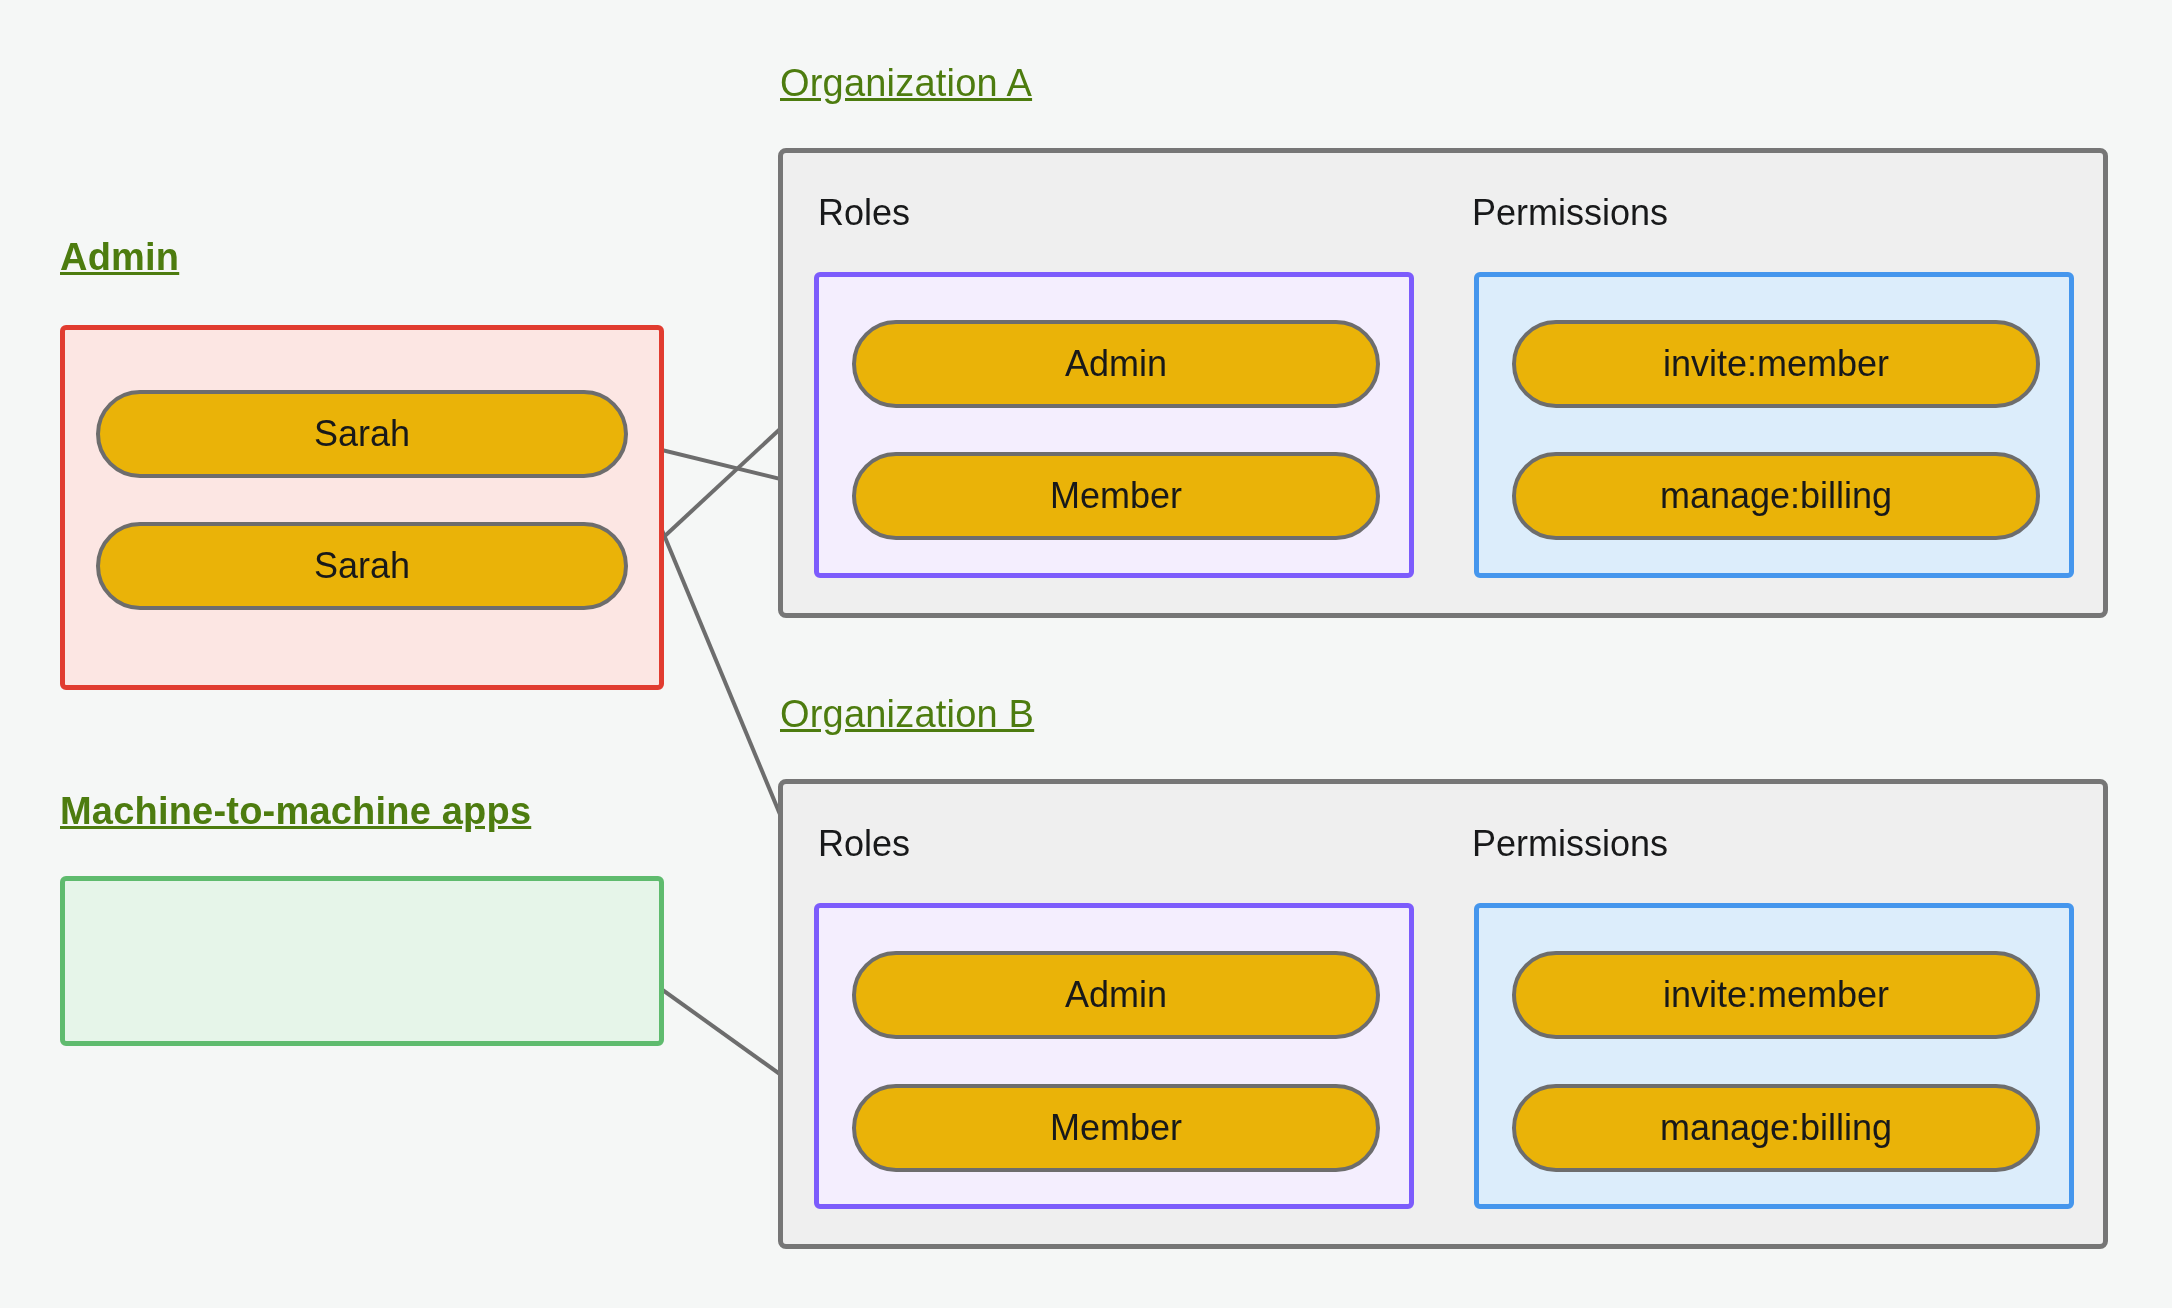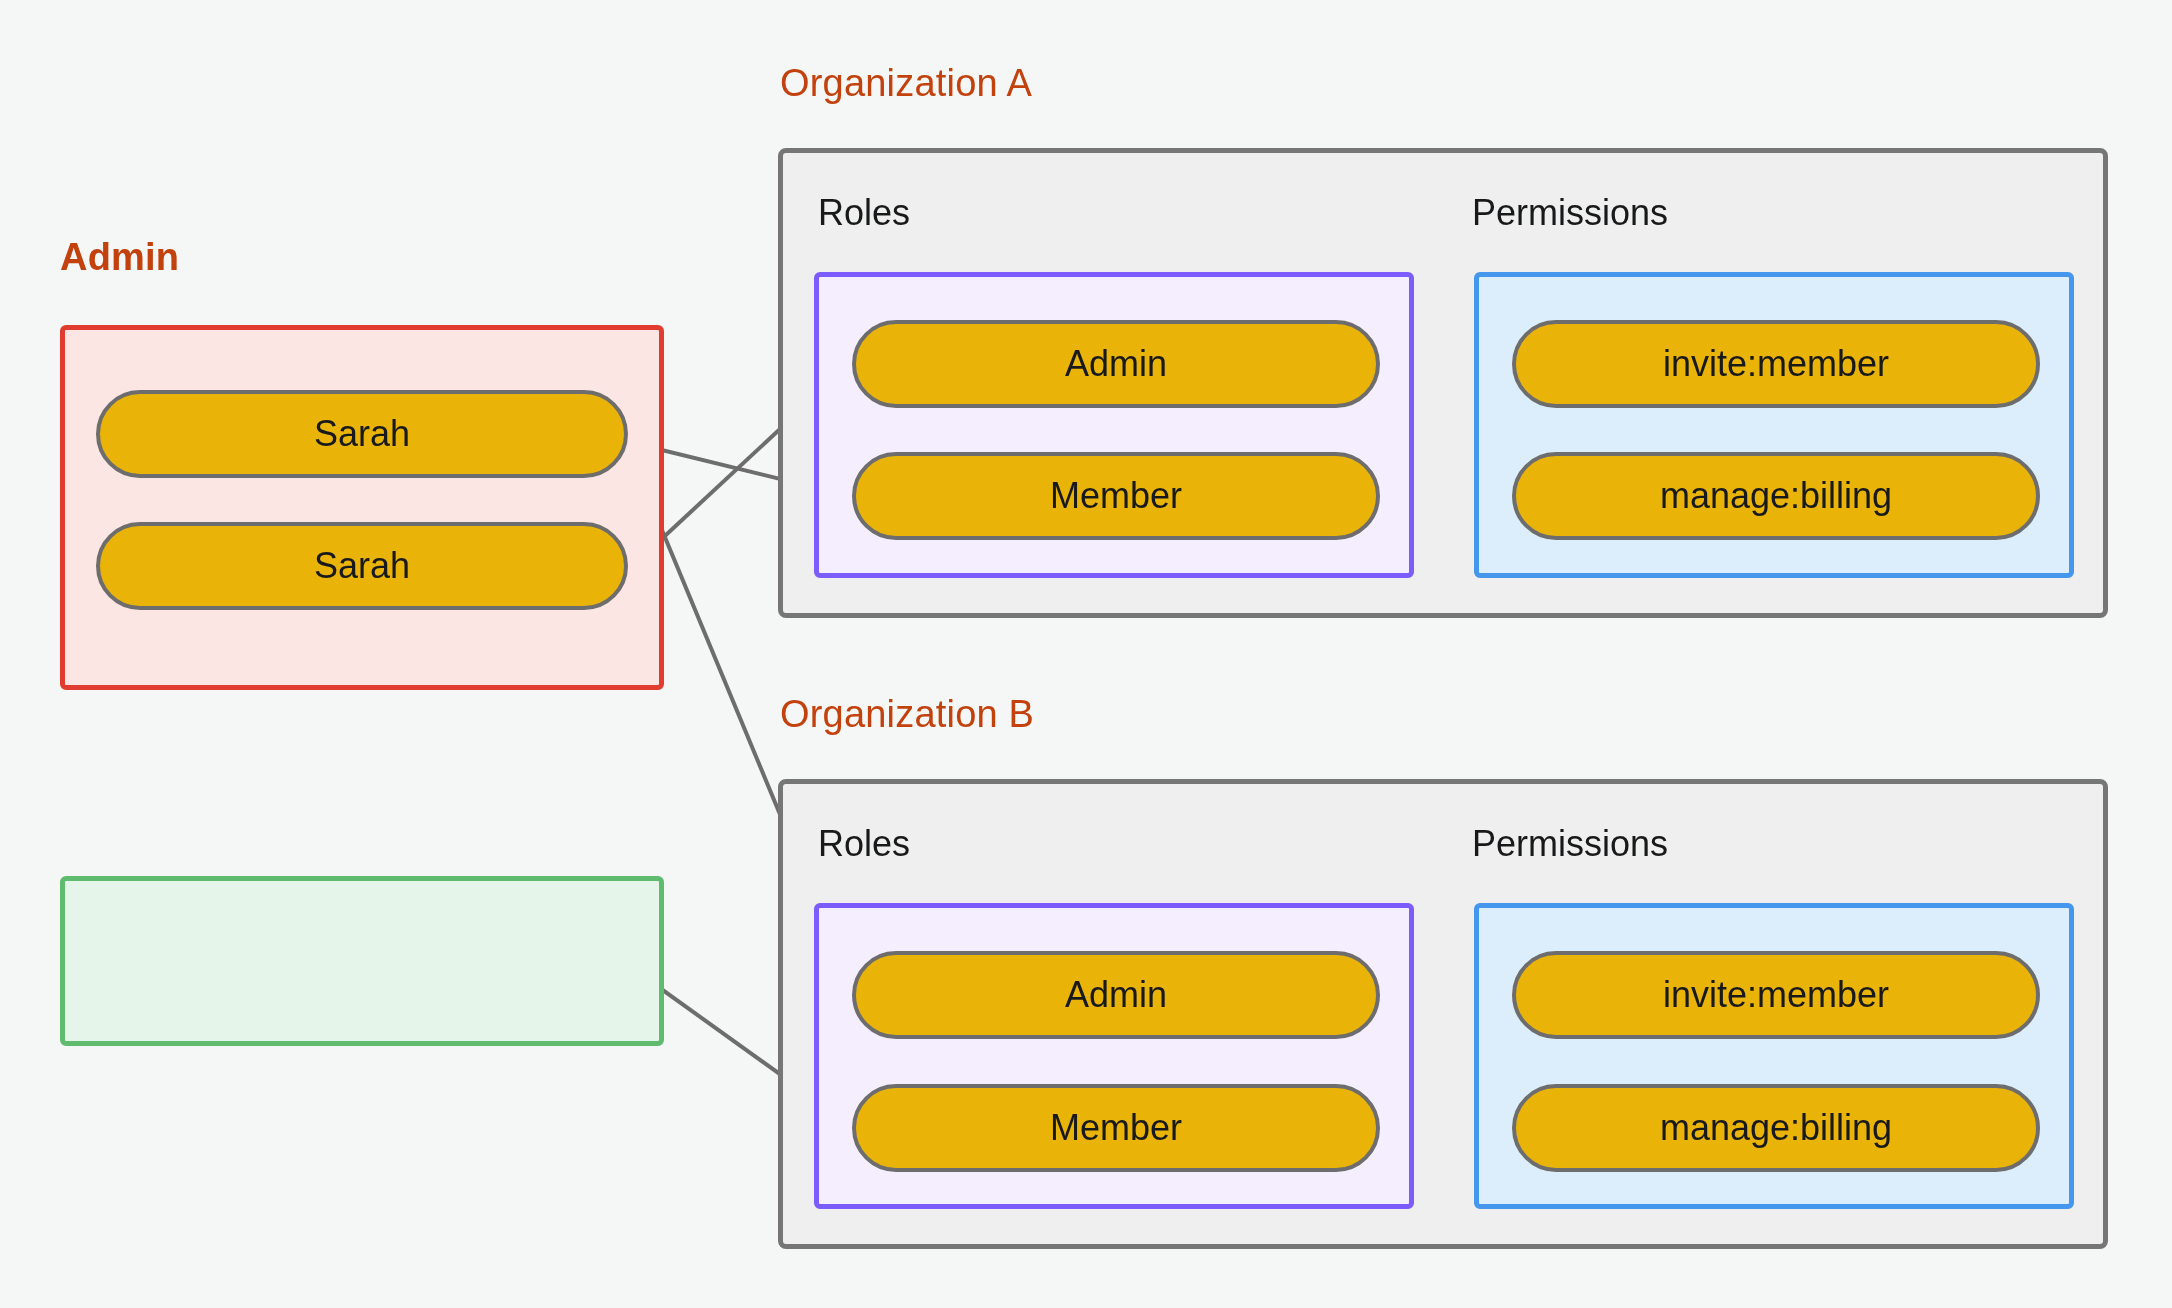--- a/index.html
+++ b/index.html
@@ -9,23 +9,24 @@
     font-family:"Liberation Sans","DejaVu Sans",sans-serif;
     overflow:hidden;
     position:relative;
   }
   #stage{position:absolute;left:0;top:0;width:2172px;height:1308px;}
 
   .lbl{
     position:absolute;
     font-size:38px;
     font-weight:700;
-    color:#c2410c;
+    color:#4d7c0f;
     letter-spacing:.2px;
     white-space:nowrap;
+    text-decoration:underline;
   }
   .lbl.reg{font-weight:400;}
 
   .grp{
     position:absolute;
     box-sizing:border-box;
     border-radius:6px;
   }
   .grp-users{border:5px solid #E13C30;background:#FCE6E3;}
   .grp-m2m{border:5px solid #5FBB6E;background:#E6F5E9;}
@@ -94,20 +95,21 @@
   </svg>
 
   <div class="lbl" style="left:60px;top:236px;">Admin</div>
 
   <div class="grp grp-users" style="left:60px;top:325px;width:604px;height:365px;"></div>
 
   <div class="pill" style="left:96px;top:390px;width:532px;height:88px;">Sarah</div>
 
   <div class="pill" style="left:96px;top:522px;width:532px;height:88px;">Sarah</div>
 
+  <div class="lbl" style="left:60px;top:790px;">Machine-to-machine apps</div>
 
   <div class="grp grp-m2m" style="left:60px;top:876px;width:604px;height:170px;"></div>
 
 
   <div class="lbl reg" style="left:780px;top:62px;">Organization A</div>
 
   <div class="grp grp-org" style="left:778px;top:148px;width:1330px;height:470px;"></div>
 
   <div class="sub" style="left:818px;top:192px;">Roles</div>
 

